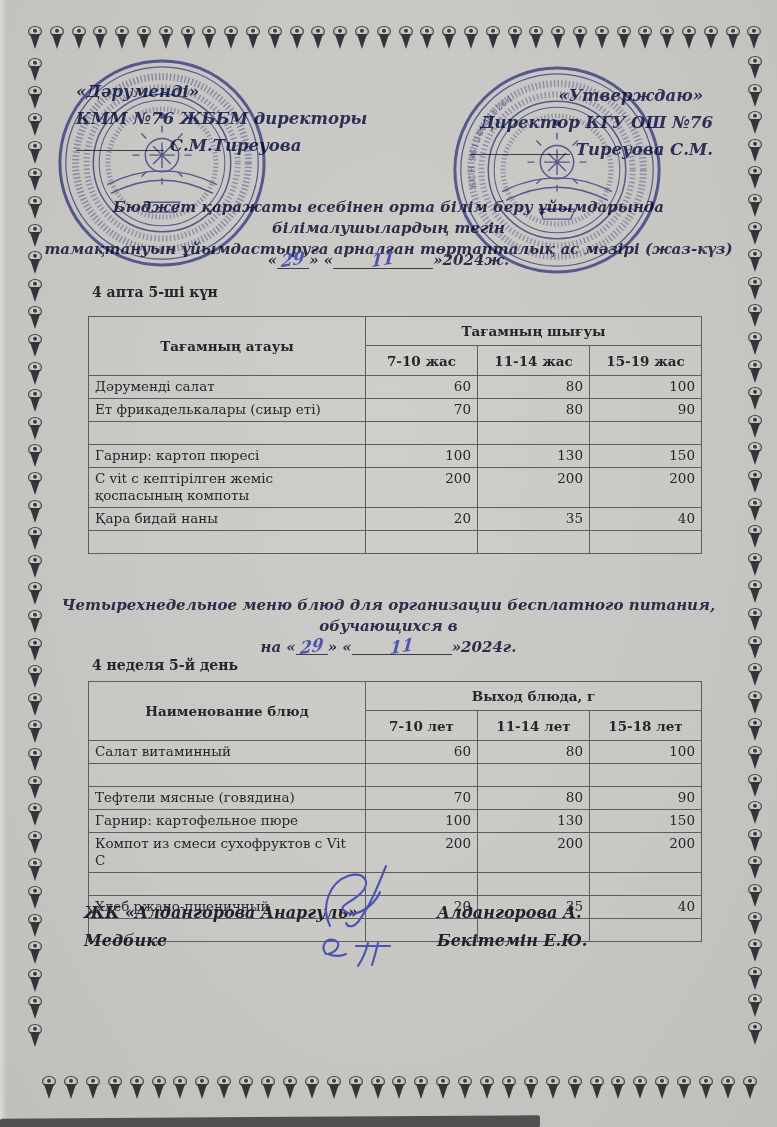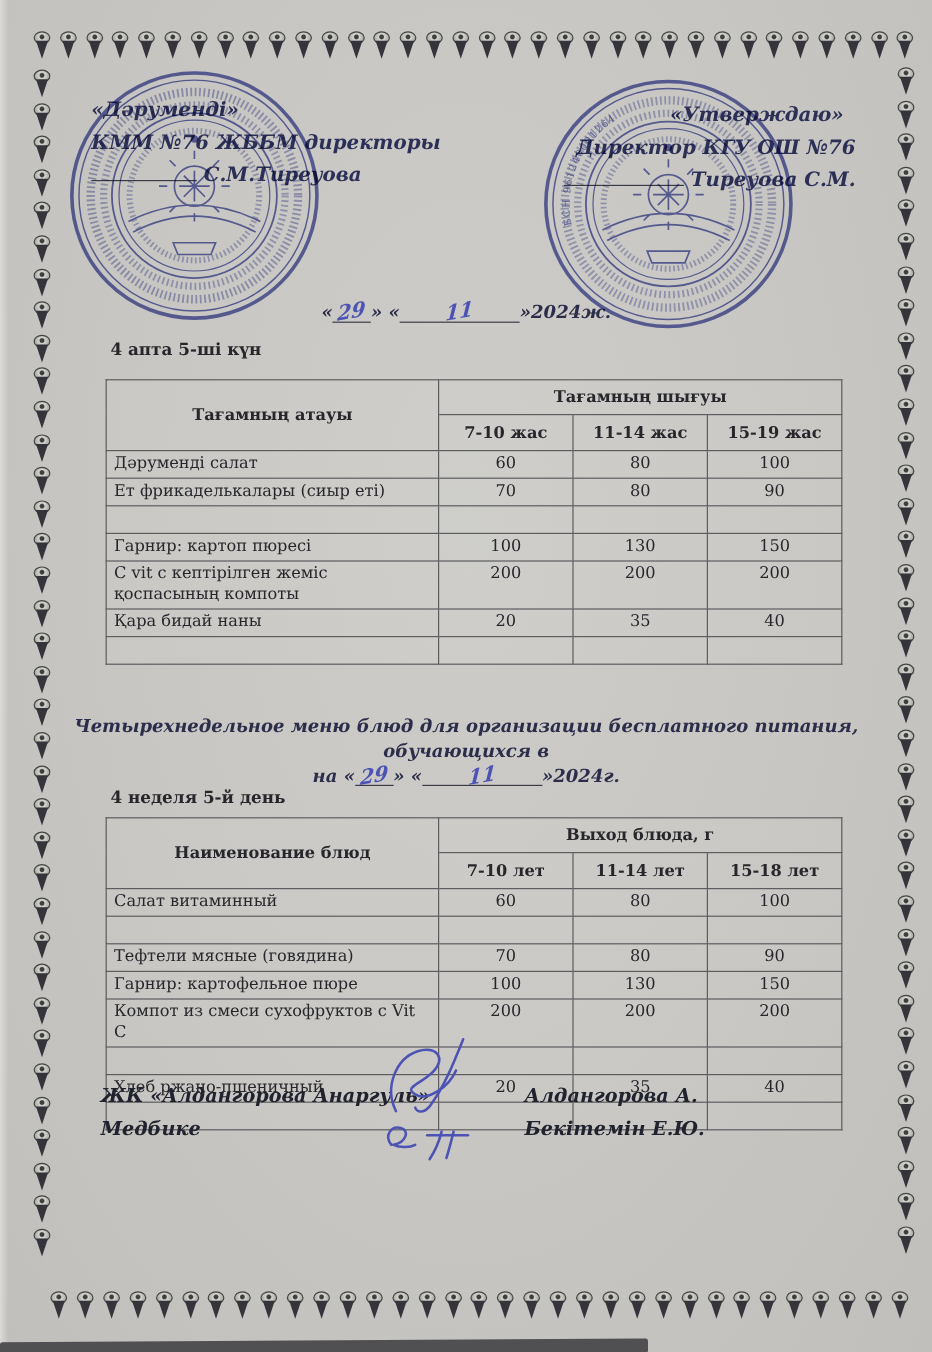--- a/index.html
+++ b/index.html
@@ -41,21 +41,21 @@
 
   .weekday{position:absolute;z-index:4;font-weight:bold;font-size:14px;color:#26262b;}
 
   table{position:absolute;z-index:4;border-collapse:collapse;table-layout:fixed;width:613px;
         background:rgba(255,255,255,0.04);}
   th,td{border:1px solid #5d5d60;color:#26262b;}
   th{font-weight:bold;font-size:13.5px;text-align:center;vertical-align:middle;padding:3px 4px;}
   thead tr:first-child th{height:22px;}
   thead tr:last-child th{height:23px;}
   td{font-size:13.5px;vertical-align:top;padding:2px 6px 3px;line-height:17px;}
-  td.cell-num{text-align:center;}
+  td.cell-num{text-align:right;}
   tr.empty-row td{height:17px;}
 
   .sig-text{position:absolute;z-index:4;font-weight:bold;font-style:italic;font-size:16px;color:#20222e;}
   .scribble{position:absolute;z-index:5;color:var(--ink-blue,#4d53b4);}
 </style>
 </head>
 <body>
 
 <div class="page">
   <div class="scan-edge-left"></div>
@@ -253,20 +253,24 @@
     <div>«Дәруменді»</div>
     <div>КММ  №76 ЖББМ директоры</div>
     <div><span class="blank w88"></span> <span>С.М.Тиреуова</span></div>
   </div>
   <div class="approve" style="right:64px;top:82px;text-align:right">
     <div style="padding-right:10px">«Утверждаю»</div>
     <div>Директор КГУ ОШ №76</div>
     <div><span class="blank w100"></span> <span>Тиреуова С.М.</span></div>
   </div>
 
+  <div class="doc-title" style="top:197px">
+    <div>Бюджет қаражаты есебінен орта білім беру ұйымдарында білімалушылардың тегін</div>
+    <div>тамақтануын ұйымдастыруға арналған төртапталық ас мәзірі (жаз-күз)</div>
+  </div>
   <div class="date-line" style="position:absolute;left:0;right:0;top:251px;text-align:center;z-index:4">
     <span>«</span><span class="u w30"><span class="hand">29</span></span><span>» «</span><span class="u w100"><span class="hand">11</span></span><span>»2024ж.</span>
   </div>
   <div class="weekday" style="left:92px;top:284px">4 апта 5-ші күн</div>
 
   <table style="left:88px;top:316px">
     <colgroup>
         <col style="width:277px">
         <col style="width:112px">
         <col style="width:112px">

